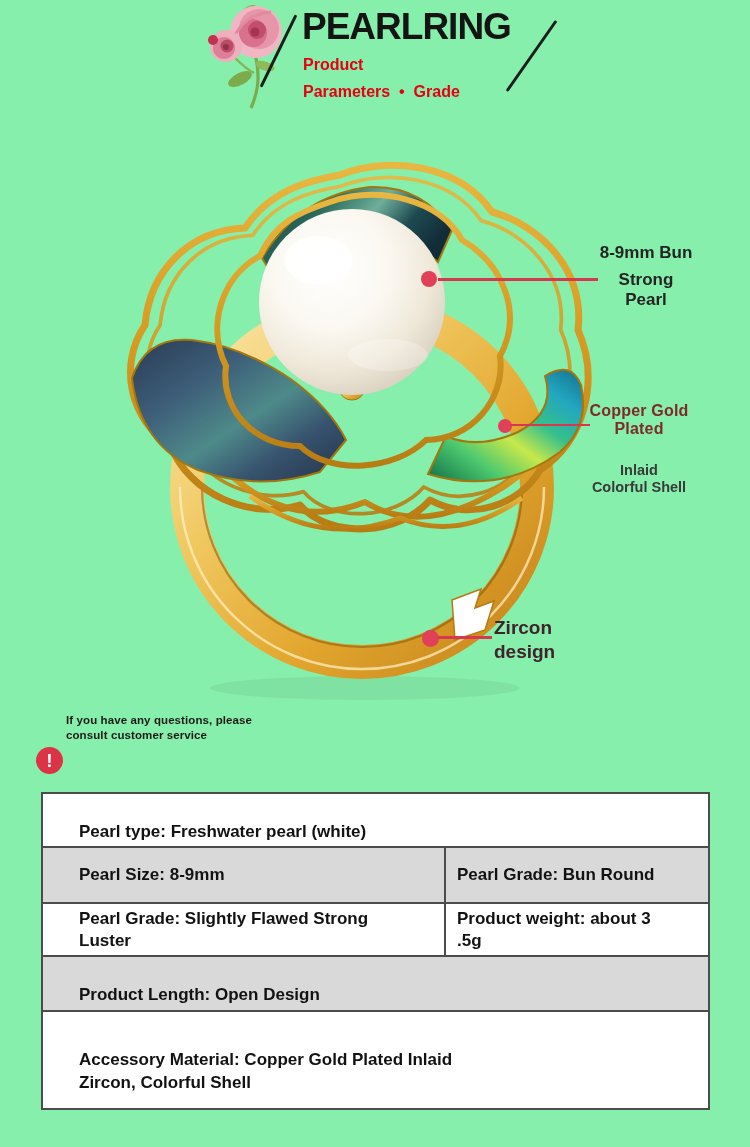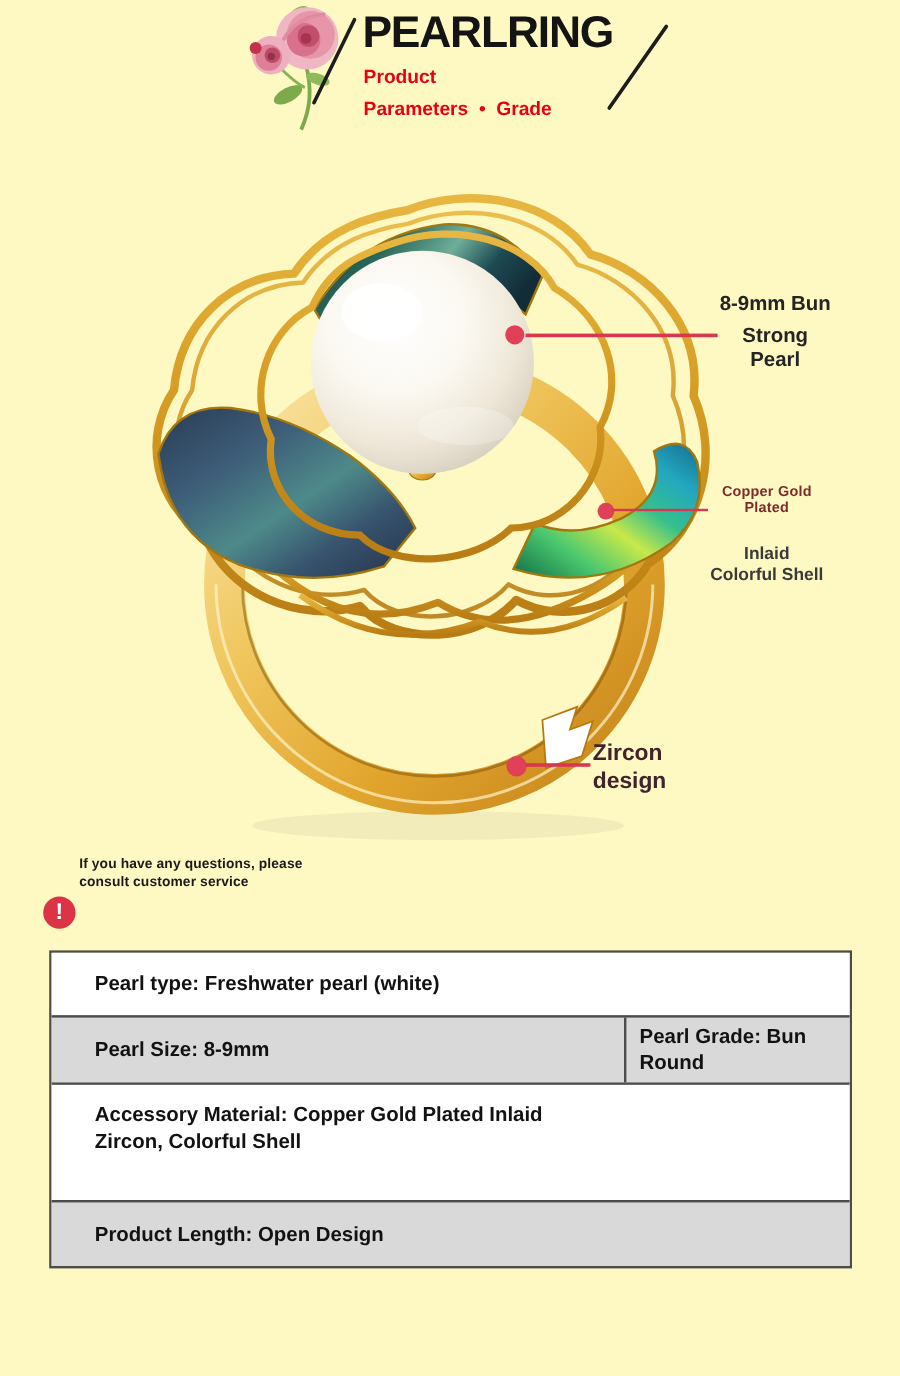--- a/index.html
+++ b/index.html
@@ -1,16 +1,16 @@
 <!DOCTYPE html>
 <html><head>
 <meta charset="utf-8">
 <style>
   html,body{margin:0;padding:0;background:#fff;}
-  .page{position:relative;width:750px;height:1147px;background:#fef9c3;overflow:hidden;
+  .page{position:relative;width:750px;height:1147px;background:#86efac;overflow:hidden;
         font-family:"Liberation Sans","DejaVu Sans",sans-serif;}
 
   
   .rose{position:absolute;left:193px;top:2px;}
   .slash{position:absolute;width:3px;background:#1d1d1d;border-radius:2px;}
   .slash-left{left:277px;top:11px;height:80px;transform:rotate(26deg);}
   .slash-right{left:530px;top:13px;height:86px;transform:rotate(35deg);}
   .brand{position:absolute;left:302px;top:6px;font-size:37px;font-weight:800;
          letter-spacing:-1px;color:#141414;}
   .subtitle{position:absolute;left:303px;top:51px;font-size:16px;font-weight:700;
@@ -23,21 +23,21 @@
   .ann-line{position:absolute;height:2.5px;background:#d83750;}
   .ann-dot{position:absolute;border-radius:50%;background:#e04058;}
   .pearl-line{left:438px;top:278px;width:160px;}
   .pearl-dot{left:421px;top:271px;width:16px;height:16px;}
   .pearl-note{position:absolute;left:596px;top:243px;width:100px;text-align:center;
               font-weight:700;font-size:17px;color:#242424;}
   .pearl-note .l1{margin-bottom:7px;}
   .shell-line{left:510px;top:424px;width:80px;height:2px;}
   .shell-dot{left:498px;top:419px;width:14px;height:14px;}
   .shell-note{position:absolute;left:586px;top:402px;width:106px;text-align:center;}
-  .shell-note .t{font-size:12px;font-weight:700;color:#7c2a2a;letter-spacing:0.2px;}
+  .shell-note .t{font-size:16px;font-weight:700;color:#7c2a2a;letter-spacing:0.2px;}
   .shell-note .b{margin-top:24px;font-size:14.5px;font-weight:700;color:#3a3a3a;
                  line-height:17px;white-space:pre-line;}
   .open-line{left:438px;top:636px;width:54px;}
   .open-dot{left:422px;top:630px;width:17px;height:17px;}
   .open-note{position:absolute;left:494px;top:616px;font-size:19px;font-weight:700;
              color:#41222d;line-height:24px;white-space:pre-line;}
 
   
   .notice-icon{position:absolute;left:36px;top:747px;width:27px;height:27px;border-radius:50%;
                background:#dd3347;color:#fff;font-weight:800;font-size:19px;
@@ -46,23 +46,23 @@
                color:#1a1a1a;line-height:14.5px;white-space:pre-line;letter-spacing:0.1px;}
 
   
   .spec-table{position:absolute;left:41px;top:792px;width:669px;border:2px solid #4c4c4c;
               box-sizing:border-box;}
   .t-row{display:flex;align-items:stretch;background:#ffffff;}
   .t-row + .t-row{border-top:2px solid #4c4c4c;}
   .t-row.shade{background:#d9d9d9;}
   .t-cell{display:flex;align-items:center;box-sizing:border-box;
           font-size:17px;font-weight:700;color:#121212;white-space:pre-line;line-height:22px;}
-  .c1{width:477px;padding-left:36px;padding-right:30px;}
+  .c1{width:401px;padding-left:36px;padding-right:30px;}
   .c2{flex:1;border-left:2px solid #4c4c4c;padding-left:11px;padding-right:8px;}
-  .full{width:100%;padding-left:36px;padding-right:24px;}
+  .full{width:100%;padding-left:36px;padding-right:24px;margin-top:23px;}
   .r1{height:52px;} .r2{height:54px;} .r3{height:51px;} .r4{height:53px;}
   .r5{height:96px;align-items:flex-start;}
   .r5 .t-cell{align-items:flex-start;padding-top:13px;line-height:23px;}
 </style>
 </head>
 <body>
 
 <div class="page">
 
   <svg class="rose" width="112" height="112" viewBox="0 0 112 112">
@@ -206,22 +206,28 @@
 consult customer service</div>
 
   <div class="spec-table">
     <div class="t-row r1">
       <div class="t-cell full">Pearl type: Freshwater pearl (white)</div>
     </div>
     <div class="t-row r2 shade">
       <div class="t-cell c1">Pearl Size: 8-9mm</div>
       <div class="t-cell c2">Pearl Grade: Bun Round</div>
     </div>
+    <div class="t-row r3">
+      <div class="t-cell c1">Pearl Grade: Slightly Flawed Strong
+Luster</div>
+      <div class="t-cell c2">Product weight: about 3
+.5g</div>
+    </div>
+    <div class="t-row r4 shade">
+      <div class="t-cell full">Product Length: Open Design</div>
+    </div>
     <div class="t-row r5">
       <div class="t-cell full">Accessory Material: Copper Gold Plated Inlaid
 Zircon, Colorful Shell</div>
     </div>
-    <div class="t-row r4 shade">
-      <div class="t-cell full">Product Length: Open Design</div>
-    </div>
   </div>
 
 </div>
 
 </body></html>

